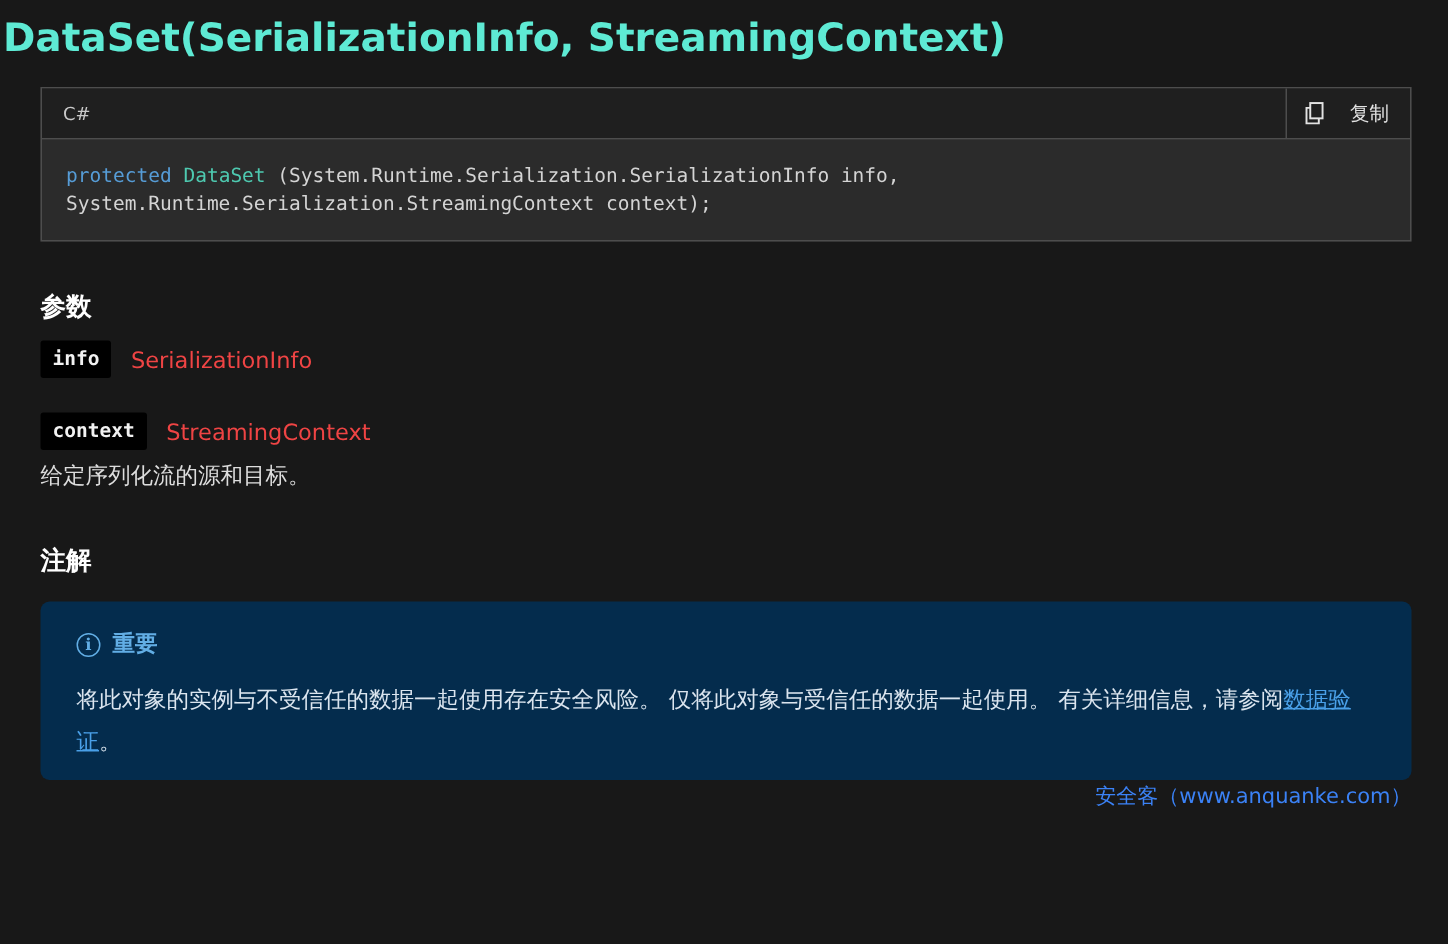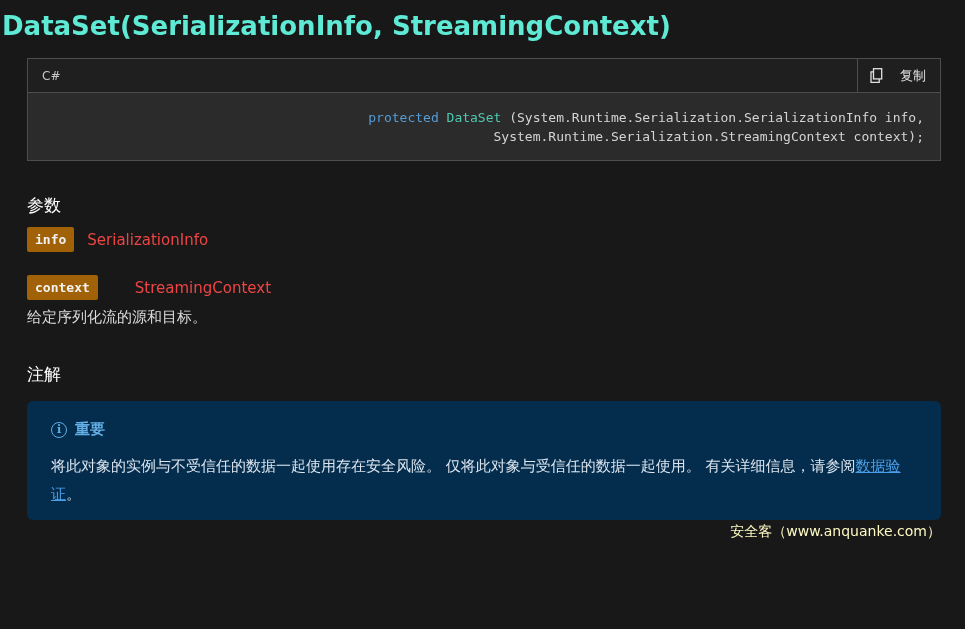--- a/index.html
+++ b/index.html
@@ -64,43 +64,42 @@
     cursor:pointer;
   }
   .copy-btn svg { display:block; }
   .code-body {
     padding:15px 16px 14px 16px;
     font-family:"DejaVu Sans Mono","Liberation Mono",monospace;
     font-size:13px;
     line-height:19px;
     color:#d4d4d4;
     white-space:pre-wrap;
-    text-align:right;
   }
   .tok-keyword { color:#569cd6; }
   .tok-type { color:#4ec9b0; }
 
   .section-heading {
     margin-top:32px;
     font-size:17px;
     line-height:24px;
-    font-weight:normal;
+    font-weight:bold;
     color:#ffffff;
   }
   .section-heading.remarks { margin-top:34px; }
 
   .param-row {
     margin-top:10px;
     display:flex;
     align-items:center;
   }
-  .param-row.second { margin-top:23px;gap:24px; }
+  .param-row.second { margin-top:23px; }
   .param-badge {
     display:inline-block;
-    background:#a16207;
+    background:#000000;
     color:#f2f2f2;
     font-family:"DejaVu Sans Mono","Liberation Mono",monospace;
     font-weight:bold;
     font-size:13px;
     line-height:13px;
     padding:6px 8px 6px 8px;
     border-radius:2px;
   }
   .param-row a.type-link { margin-left:13px; }
   .param-desc {
@@ -144,21 +143,21 @@
     line-height:28px;
     color:#dbe5ef;
   }
   .callout-body a.doc-link { color:#4aa0e8; }
 
   .watermark {
     margin-top:1px;
     text-align:right;
     font-size:14px;
     line-height:20px;
-    color:#fef9c3;
+    color:#3b82f6;
   }
 </style>
 </head>
 <body>
 
 <div class="page">
 
   <h1 class="page-title">DataSet(SerializationInfo, StreamingContext)</h1>
 
   <div class="content">

